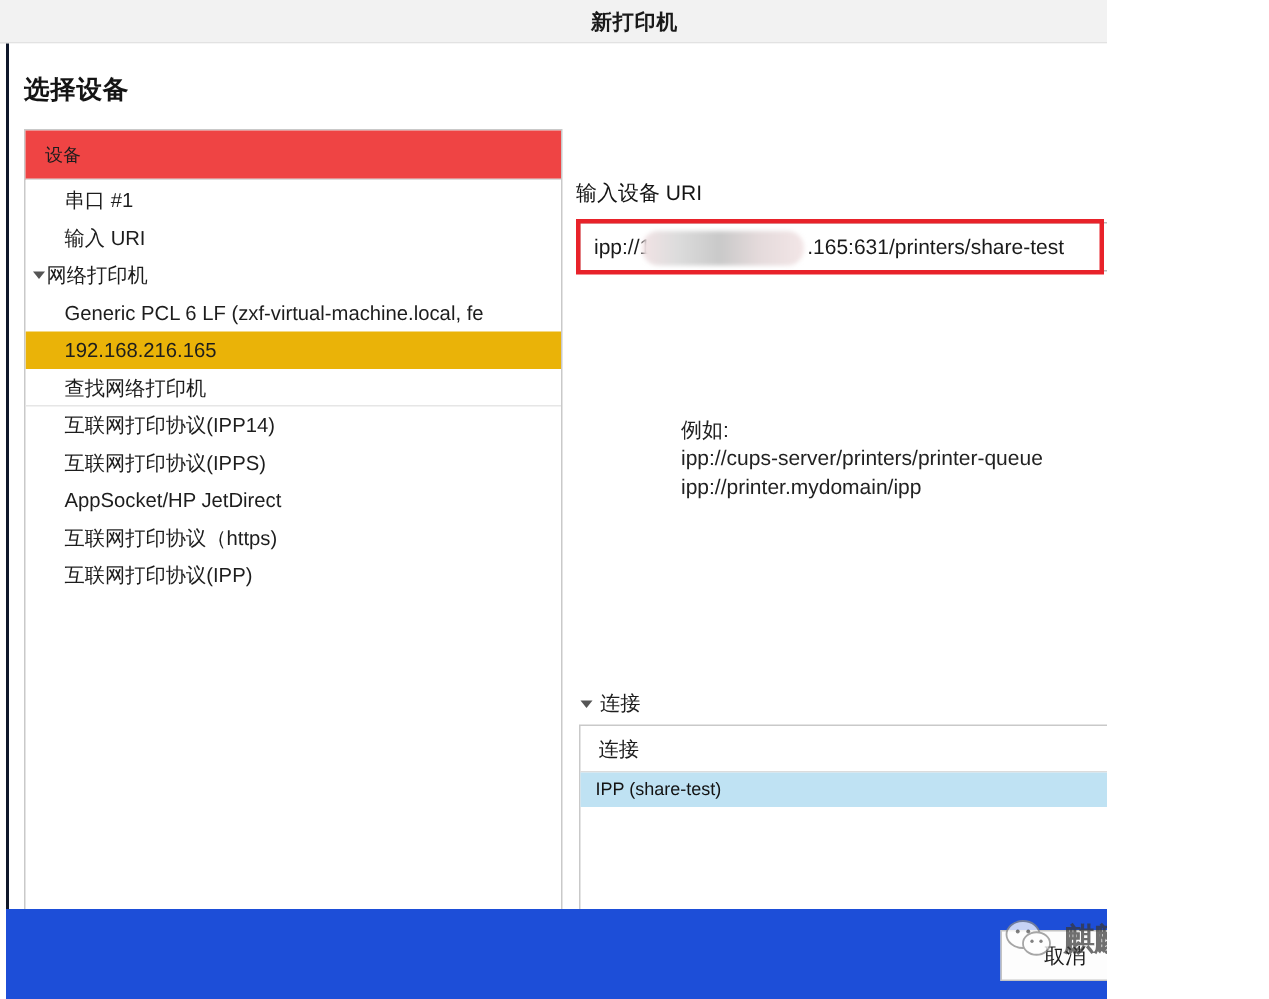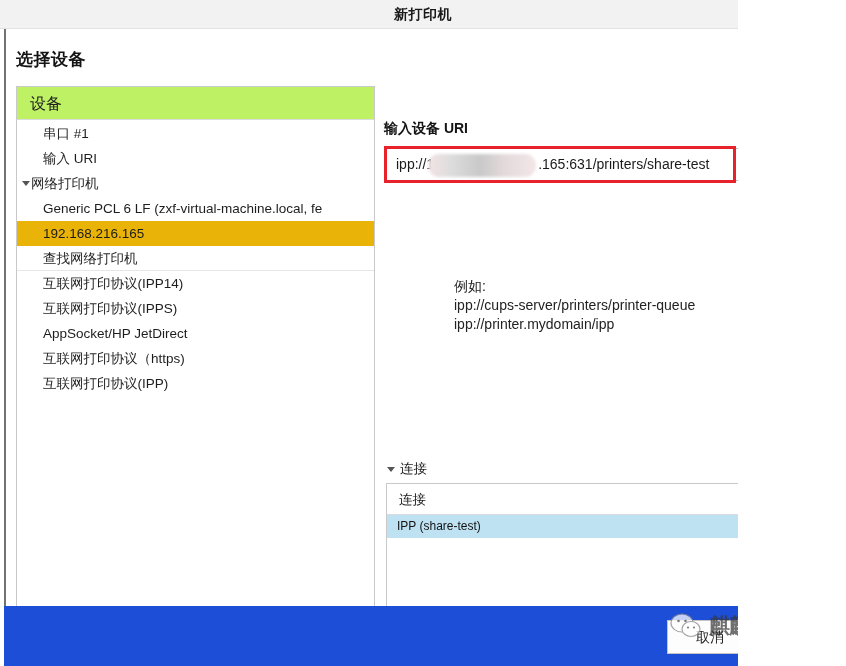--- a/index.html
+++ b/index.html
@@ -68,21 +68,21 @@
     font-family: "Liberation Sans", sans-serif;
   }
 
   
   .window-body {
     position: absolute;
     left: 4px; top: 29px;
     width: 838px;
     height: 637px;
     background: #ffffff;
-    border-left: 2px solid #737373;
+    border-left: 2px solid #0f172a;
     box-sizing: border-box;
   }
 
   .page-title {
     position: absolute;
     left: 10px;
     top: 19px;
     font-size: 17px;
     font-weight: 700;
     color: #141414;
@@ -97,24 +97,24 @@
     width: 359px;
     height: 545px;
     border: 1px solid #c9c9c9;
     background: #ffffff;
     box-sizing: border-box;
   }
   .device-header {
     height: 33px;
     line-height: 33px;
     padding-left: 13px;
-    font-size: 16px;
+    font-size: 12px;
     color: #1d1d1d;
     border-bottom: 1px solid #dcdcdc;
-    background: #bef264;
+    background: #ef4444;
     box-sizing: border-box;
   }
   .device-list {
     position: absolute;
     left: 0; top: 34px; right: 0; bottom: 0;
     overflow: hidden;
   }
   .device-row {
     height: 25px;
     line-height: 25px;
@@ -151,21 +151,21 @@
     left: 378px;
     top: 57px;
     width: 445px;
     height: 545px;
   }
   .uri-label {
     position: absolute;
     left: 0;
     top: 34px;
     font-size: 14px;
-    font-weight: 700;
+    font-weight: 400;
     color: #141414;
   }
   .uri-input {
     position: absolute;
     left: 2px;
     top: 62px;
     width: 440px;
     height: 33px;
     border: 1px solid #b9b9b9;
     background: #ffffff;

